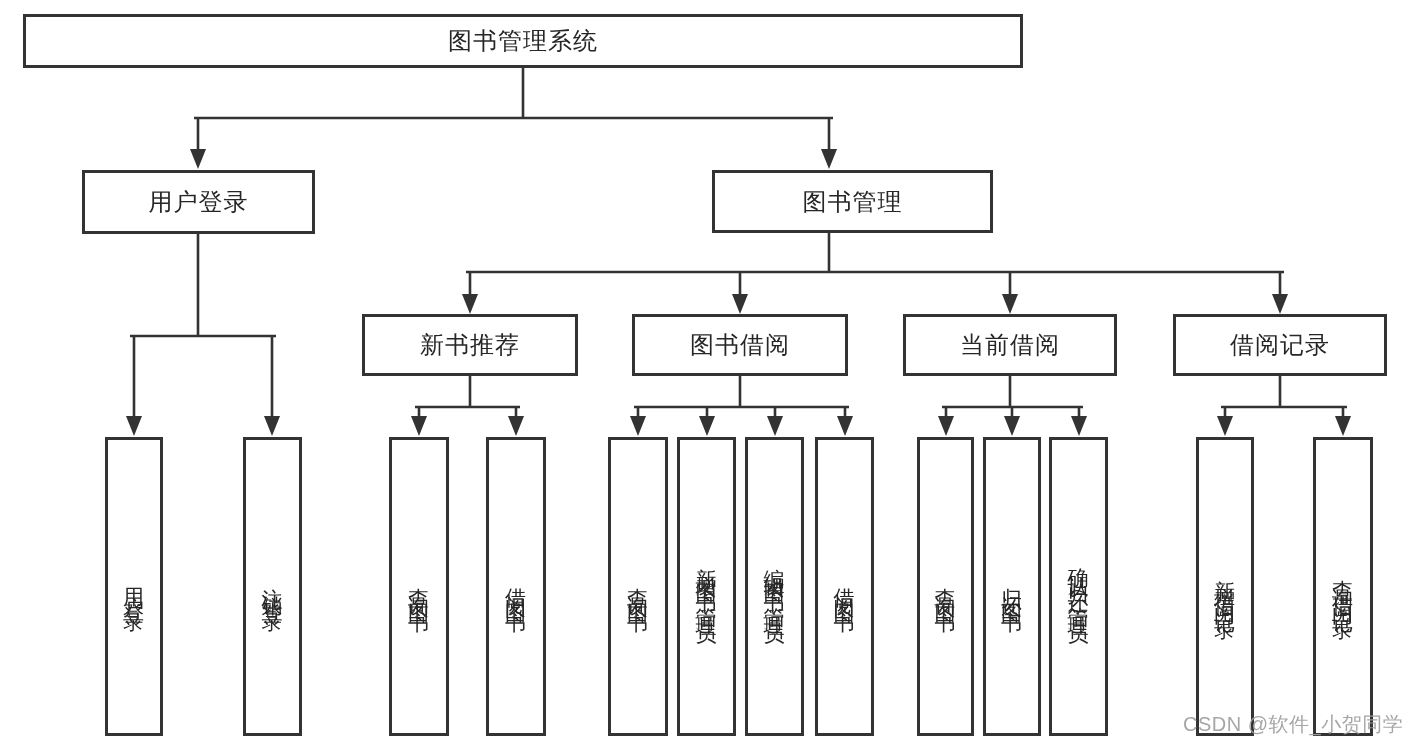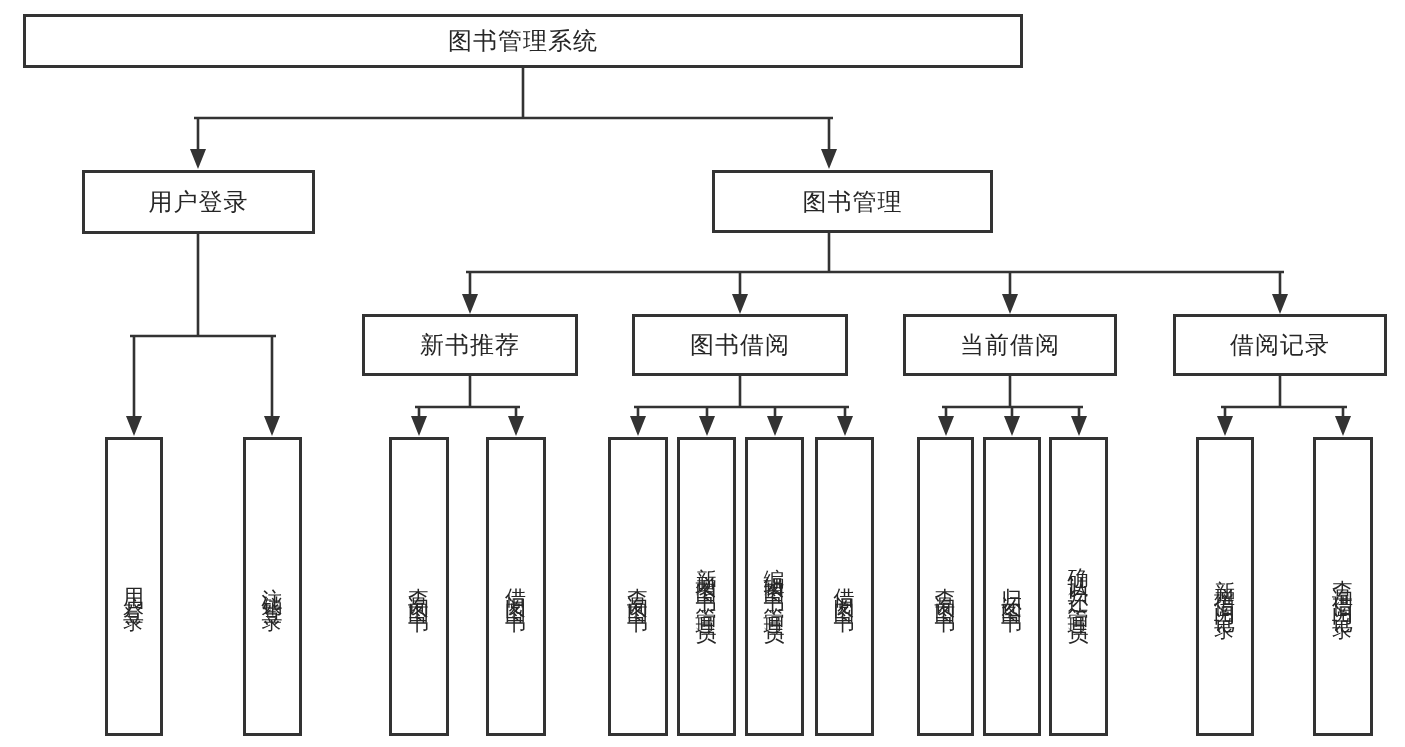--- a/index.html
+++ b/index.html
@@ -163,14 +163,15 @@
     <span>确认归还（管理员）</span>
   </div>
 
   <div class="box vbox" style="left:1196px;top:437px;width:58px;height:299px;">
     <span>新增借阅记录</span>
   </div>
   <div class="box vbox" style="left:1313px;top:437px;width:60px;height:299px;">
     <span>查询借阅记录</span>
   </div>
 
+  <div class="watermark">CSDN @软件_小贺同学</div>
 
 </div>
 
 </body></html>

